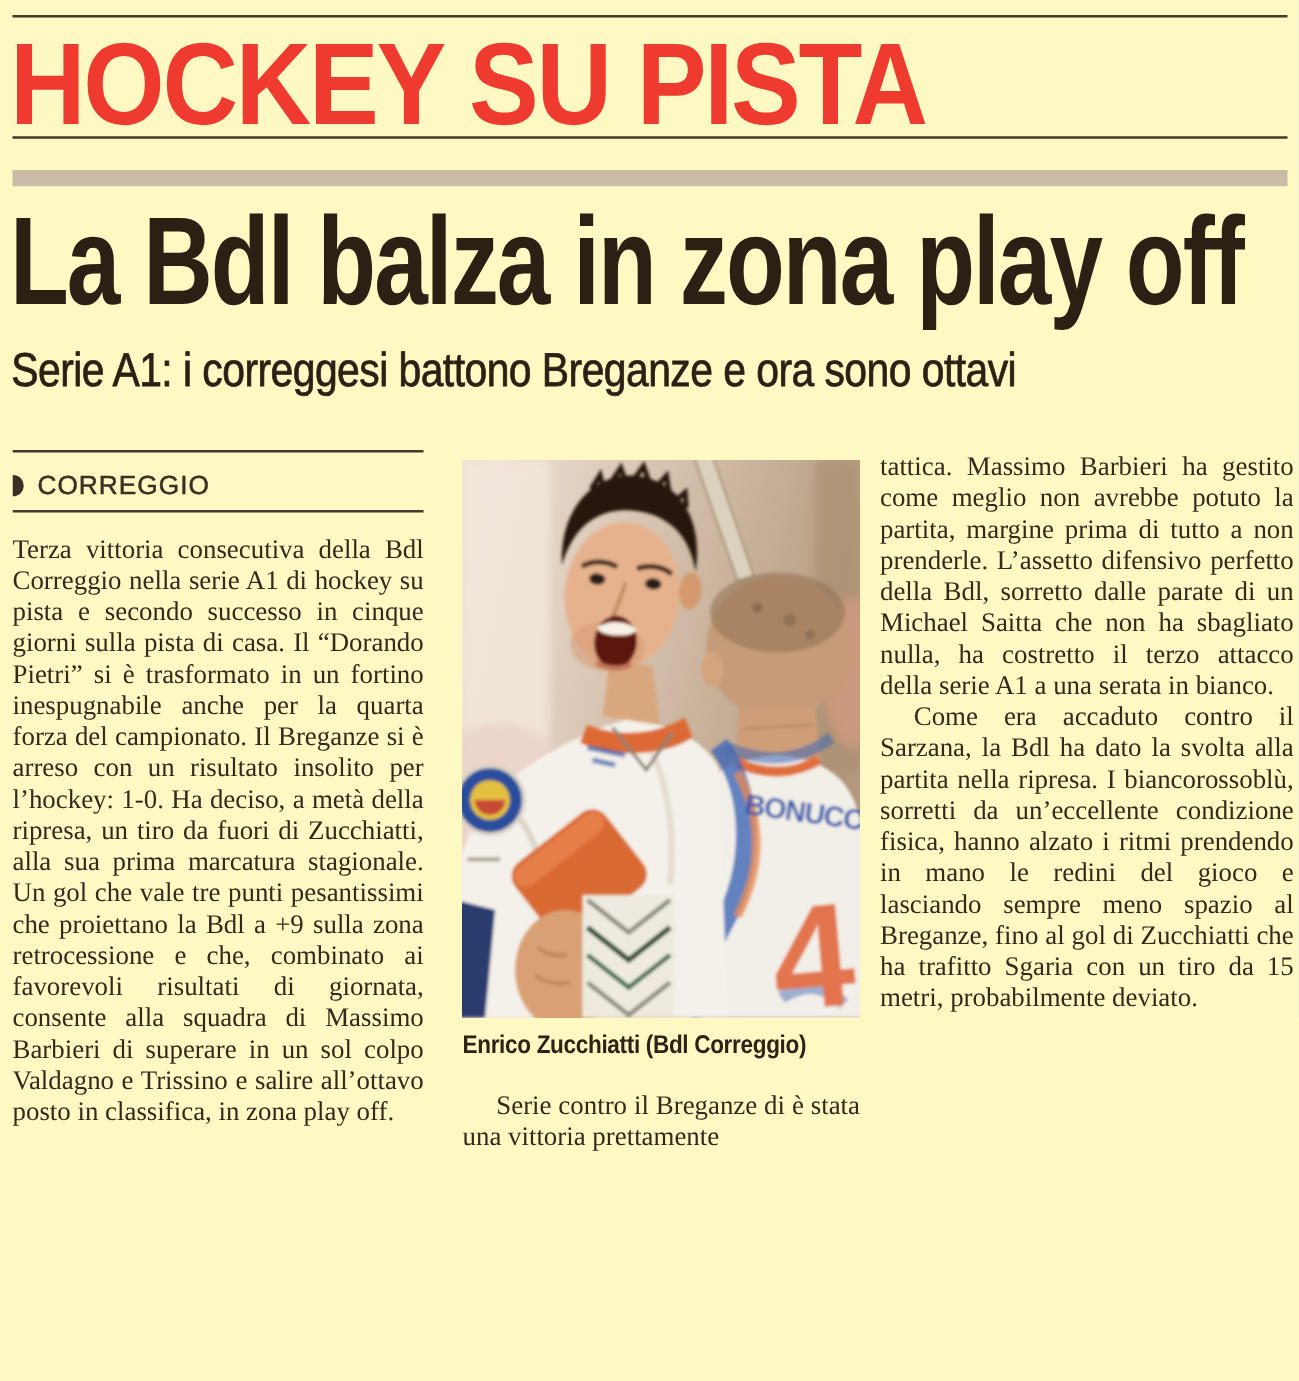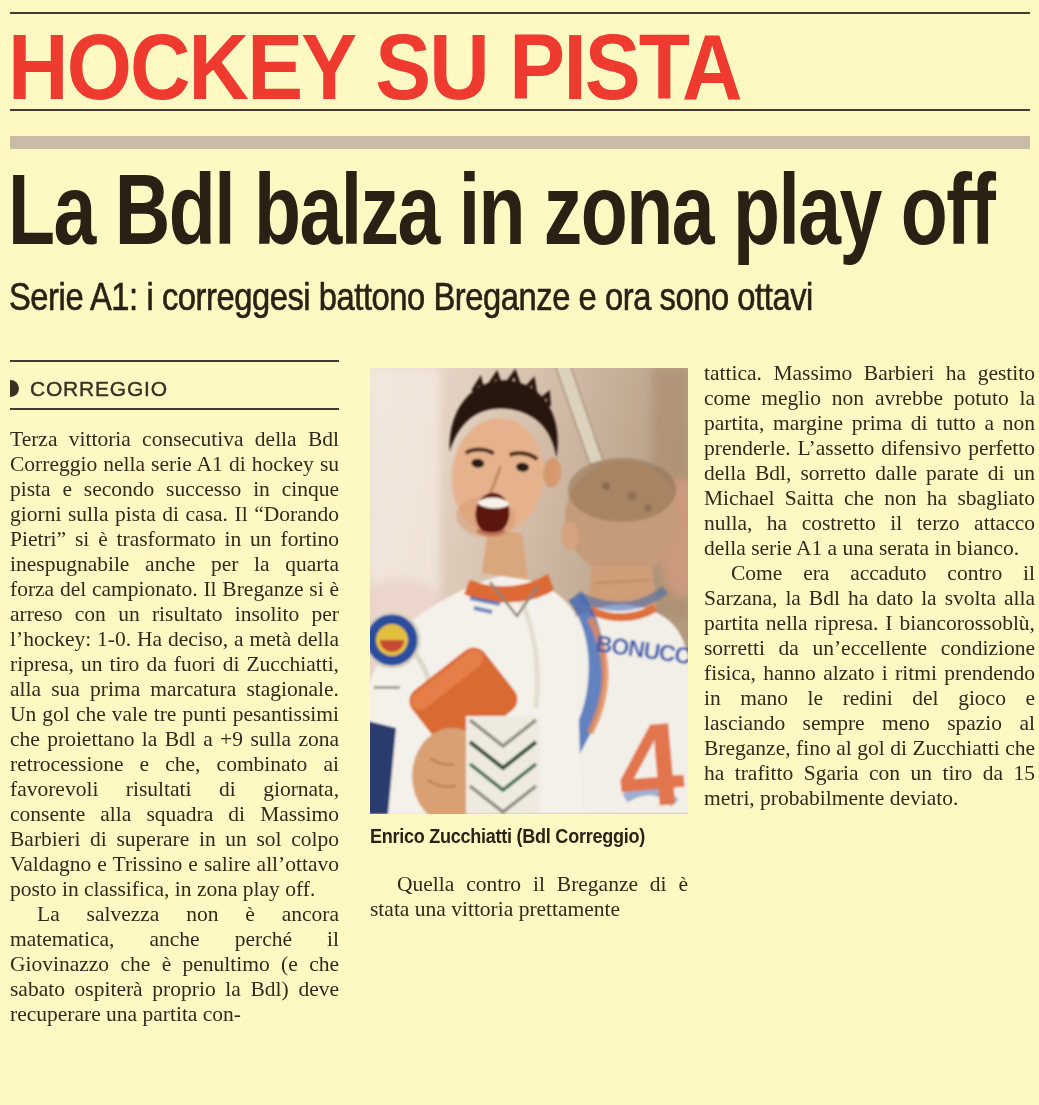--- a/index.html
+++ b/index.html
@@ -75,21 +75,20 @@
 
   <h1 id="headline" style="margin:0;">La Bdl balza in zona play off</h1>
   <h2 id="subheadline" style="margin:0;">Serie A1: i correggesi battono Breganze e ora sono ottavi</h2>
 
   <div id="column-1" class="col">
     <div id="dateline-block">
       <span id="dateline-bullet"></span>
       <span>CORREGGIO</span>
     </div>
     <p class="flush" lang="it">Terza vittoria consecutiva della Bdl Correggio nella serie A1 di hockey su pista e secondo successo in cinque giorni sulla pista di casa. Il “Dorando Pietri” si è trasformato in un fortino inespugnabile anche per la quarta forza del campionato. Il Breganze si è arreso con un risultato insolito per l’hockey: 1-0. Ha deciso, a metà della ripresa, un tiro da fuori di Zucchiatti, alla sua prima marcatura stagionale. Un gol che vale tre punti pesantissimi che proiettano la Bdl a +9 sulla zona retrocessione e che, combinato ai favorevoli risultati di giornata, consente alla squadra di Massimo Barbieri di superare in un sol colpo Valdagno e Trissino e salire all’ottavo posto in classifica, in zona play off.</p>
-    <p lang="it">La salvezza non è ancora matematica, anche perché il Giovinazzo che è penultimo (e che sabato ospiterà proprio la Bdl) deve recuperare una partita con-</p>
   </div>
 
   <div id="column-2" class="col">
     <div id="photo-figure">
       <svg viewBox="0 0 318 446" width="318" height="446" xmlns="http://www.w3.org/2000/svg">
         <defs>
           <linearGradient id="bgg" x1="0" y1="0" x2="1" y2="0.3">
             <stop offset="0" stop-color="#efe3d7"></stop>
             <stop offset="0.45" stop-color="#d9c4b2"></stop>
             <stop offset="1" stop-color="#b39a7e"></stop>
@@ -180,21 +179,21 @@
                 <path d="M100,396 L133,422 L166,396" stroke="#3f6b4a" stroke-width="3.5" fill="none"></path>
                 <path d="M100,418 L133,444 L166,418" stroke="#8a8d7e" stroke-width="3.5" fill="none"></path>
               </g>
             </g>
           </g>
         </g>
       </svg>
     </div>
     <div id="photo-caption">Enrico Zucchiatti (Bdl Correggio)</div>
     <div id="column-2-text">
-      <p lang="it">Quella contro il Breganze di è stata una vittoria prettamente</p>
+      <p lang="it">Serie contro il Breganze di è stata una vittoria prettamente</p>
     </div>
   </div>
 
   <div id="column-3" class="col">
     <p class="flush" lang="it">tattica. Massimo Barbieri ha gestito come meglio non avrebbe potuto la partita, margine prima di tutto a non prenderle. L’assetto difensivo perfetto della Bdl, sorretto dalle parate di un Michael Saitta che non ha sbagliato nulla, ha costretto il terzo attacco della serie A1 a una serata in bianco.</p>
     <p lang="it">Come era accaduto contro il Sarzana, la Bdl ha dato la svolta alla partita nella ripresa. I biancorossoblù, sorretti da un’eccellente condizione fisica, hanno alzato i ritmi prendendo in mano le redini del gioco e lasciando sempre meno spazio al Breganze, fino al gol di Zucchiatti che ha trafitto Sgaria con un tiro da 15 metri, probabilmente deviato.</p>
   </div>
 
 </div>
 

